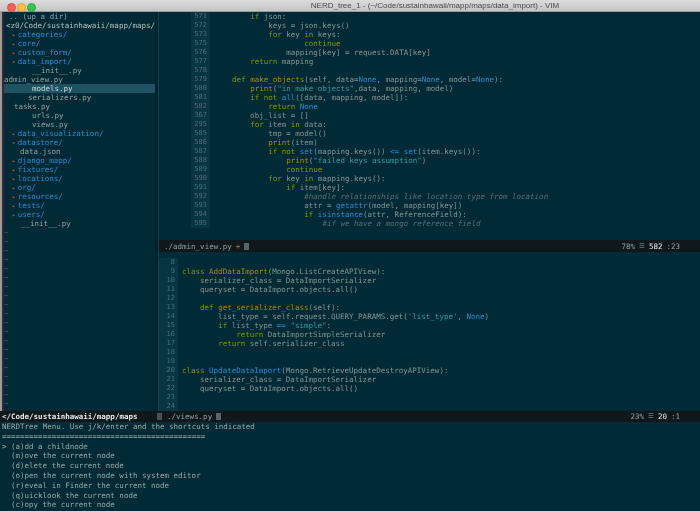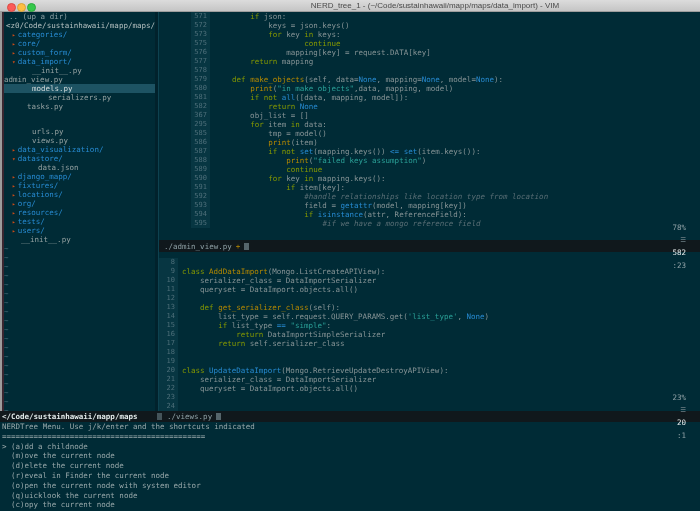--- a/index.html
+++ b/index.html
@@ -44,21 +44,21 @@
   
   .sline{position:absolute;background:#10181c;color:#8ea0a5;font-size:7.5px;
          display:flex;align-items:center;box-sizing:border-box;}
   .sl-top{left:159px;top:240px;width:541px;height:12px;}
   .sl-bottomrow{left:0;top:411px;width:700px;height:11px;}
   .sl-treepath{width:153px;min-width:153px;font-weight:bold;color:#e2eaea;padding-left:2px;white-space:nowrap;overflow:hidden;}
   .sl-file{padding-left:5px;white-space:nowrap;}
   .mod{color:#b58900;margin-left:4px;}
   .cursor-cell{display:inline-block;width:5px;height:7px;background:#55656b;margin-left:4px;}
   .sep-cell{display:inline-block;width:5px;height:7px;background:#44545a;margin-left:2px;}
-  .sl-right{margin-left:auto;padding-right:14px;display:flex;align-items:flex-end;gap:4px;white-space:nowrap;flex-direction:column;}
+  .sl-right{margin-left:auto;padding-right:20px;display:flex;align-items:flex-start;gap:4px;white-space:nowrap;}
   .sl-sym{font-family:"DejaVu Sans",sans-serif;font-size:6.5px;color:#6d7f85;}
   .bright{color:#e8eeee;}
   
   .cmd{position:absolute;left:0;top:422px;width:700px;height:89px;font-size:7.5px;
        line-height:9.8px;color:#97a8aa;padding-left:2px;box-sizing:border-box;overflow:hidden;}
   .menu-row{white-space:pre;}
   .menu-pointer{display:inline-block;width:9px;}
 </style>
 </head>
 <body>
@@ -77,27 +77,27 @@
   <div class="tree">
       <div class="tree-row" style="padding-left: 5px;"><span class="tr-up">.. (up a dir)</span></div>
       <div class="tree-row" style="padding-left: 2px;"><span class="tr-root">&lt;z0/Code/sustainhawaii/mapp/maps/</span></div>
       <div class="tree-row" style="padding-left: 8px;"><span class="tr-arrow">▸</span><span class="tr-dir">categories/</span></div>
       <div class="tree-row" style="padding-left: 8px;"><span class="tr-arrow">▸</span><span class="tr-dir">core/</span></div>
       <div class="tree-row" style="padding-left: 8px;"><span class="tr-arrow">▸</span><span class="tr-dir">custom_form/</span></div>
       <div class="tree-row" style="padding-left: 8px;"><span class="tr-arrow">▾</span><span class="tr-dir">data_import/</span></div>
       <div class="tree-row" style="padding-left: 28px;"><span class="tr-file">__init__.py</span></div>
       <div class="tree-row" style=""><span class="tr-file">admin_view.py</span></div>
       <div class="tree-row sel" style="padding-left: 28px;"><span class="tr-file">models.py</span></div>
-      <div class="tree-row" style="padding-left: 44px;"><span class="tr-file">serializers.py</span></div>
-      <div class="tree-row" style="padding-left: 23px;"><span class="tr-file">tasks.py</span></div>
-      <div class="tree-row" style="padding-left: 28px; margin-top: 16px;"><span class="tr-file">urls.py</span></div>
+      <div class="tree-row" style="padding-left: 24px;"><span class="tr-file">serializers.py</span></div>
+      <div class="tree-row" style="padding-left: 10px;"><span class="tr-file">tasks.py</span></div>
+      <div class="tree-row" style="padding-left: 28px;"><span class="tr-file">urls.py</span></div>
       <div class="tree-row" style="padding-left: 28px;"><span class="tr-file">views.py</span></div>
       <div class="tree-row" style="padding-left: 8px;"><span class="tr-arrow">▸</span><span class="tr-dir">data_visualization/</span></div>
       <div class="tree-row" style="padding-left: 8px;"><span class="tr-arrow">▾</span><span class="tr-dir">datastore/</span></div>
-      <div class="tree-row" style="padding-left: 34px;"><span class="tr-file">data.json</span></div>
+      <div class="tree-row" style="padding-left: 16px;"><span class="tr-file">data.json</span></div>
       <div class="tree-row" style="padding-left: 8px;"><span class="tr-arrow">▸</span><span class="tr-dir">django_mapp/</span></div>
       <div class="tree-row" style="padding-left: 8px;"><span class="tr-arrow">▸</span><span class="tr-dir">fixtures/</span></div>
       <div class="tree-row" style="padding-left: 8px;"><span class="tr-arrow">▸</span><span class="tr-dir">locations/</span></div>
       <div class="tree-row" style="padding-left: 8px;"><span class="tr-arrow">▸</span><span class="tr-dir">org/</span></div>
       <div class="tree-row" style="padding-left: 8px;"><span class="tr-arrow">▸</span><span class="tr-dir">resources/</span></div>
       <div class="tree-row" style="padding-left: 8px;"><span class="tr-arrow">▸</span><span class="tr-dir">tests/</span></div>
       <div class="tree-row" style="padding-left: 8px;"><span class="tr-arrow">▸</span><span class="tr-dir">users/</span></div>
       <div class="tree-row" style="padding-left: 17px;"><span class="tr-file">__init__.py</span></div>
       <div class="tree-row"><span class="tr-tilde">~</span></div>
       <div class="tree-row"><span class="tr-tilde">~</span></div>
@@ -203,21 +203,21 @@
       <div class="cline">
         <span class="lnum">591</span>
         <span class="ccode"><span class="tok-t">                </span><span class="tok-k">if</span><span class="tok-t"> item[key]:</span></span>
       </div>
       <div class="cline">
         <span class="lnum">592</span>
         <span class="ccode"><span class="tok-t">                    </span><span class="tok-c">#handle relationships like location type from location</span></span>
       </div>
       <div class="cline">
         <span class="lnum">593</span>
-        <span class="ccode"><span class="tok-t">                    field = </span><span class="tok-b">getattr</span><span class="tok-t">(model, mapping[key])</span></span>
+        <span class="ccode"><span class="tok-t">                    attr = </span><span class="tok-b">getattr</span><span class="tok-t">(model, mapping[key])</span></span>
       </div>
       <div class="cline">
         <span class="lnum">594</span>
         <span class="ccode"><span class="tok-t">                    </span><span class="tok-k">if</span><span class="tok-t"> </span><span class="tok-b">isinstance</span><span class="tok-t">(attr, ReferenceField):</span></span>
       </div>
       <div class="cline">
         <span class="lnum">595</span>
         <span class="ccode"><span class="tok-t">                        </span><span class="tok-c">#if we have a mongo reference field</span></span>
       </div>
     </div>
@@ -318,20 +318,20 @@
     </span>
   </div>
 
   <div class="cmd">
     <div class="menu-row">NERDTree Menu. Use j/k/enter and the shortcuts indicated</div>
     <div class="menu-row">=============================================</div>
     <div>
         <div class="menu-row"><span class="menu-pointer">&gt;</span><span>(a)dd a childnode</span></div>
         <div class="menu-row"><span class="menu-pointer"></span><span>(m)ove the current node</span></div>
         <div class="menu-row"><span class="menu-pointer"></span><span>(d)elete the current node</span></div>
+        <div class="menu-row"><span class="menu-pointer"></span><span>(o)pen the current node with system editor</span></div>
         <div class="menu-row"><span class="menu-pointer"></span><span>(r)eveal in Finder the current node</span></div>
-        <div class="menu-row"><span class="menu-pointer"></span><span>(o)pen the current node with system editor</span></div>
         <div class="menu-row"><span class="menu-pointer"></span><span>(q)uicklook the current node</span></div>
         <div class="menu-row"><span class="menu-pointer"></span><span>(c)opy the current node</span></div>
       </div>
   </div>
 
 </div>
 
 </body></html>

